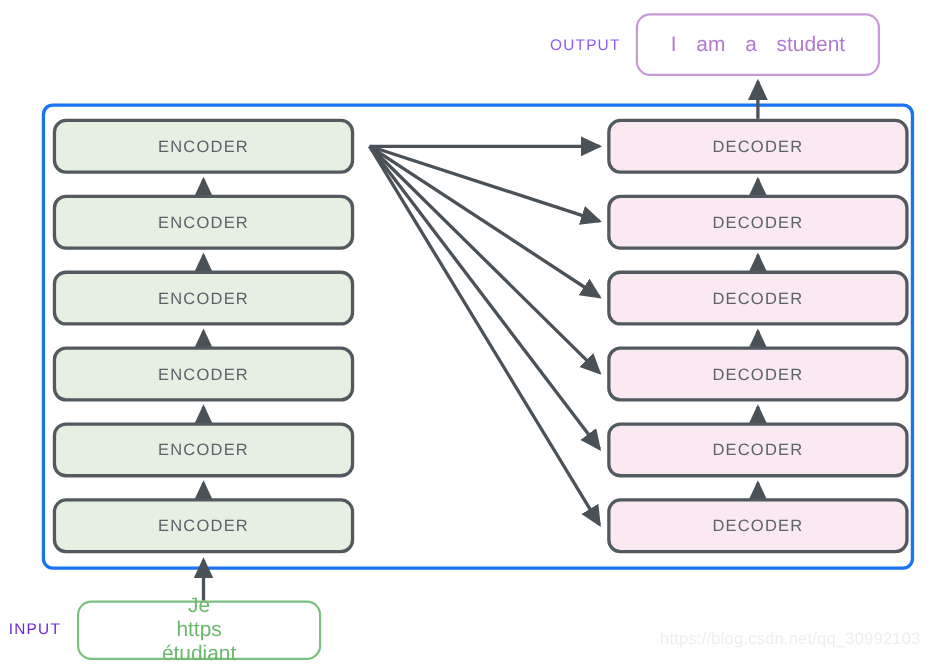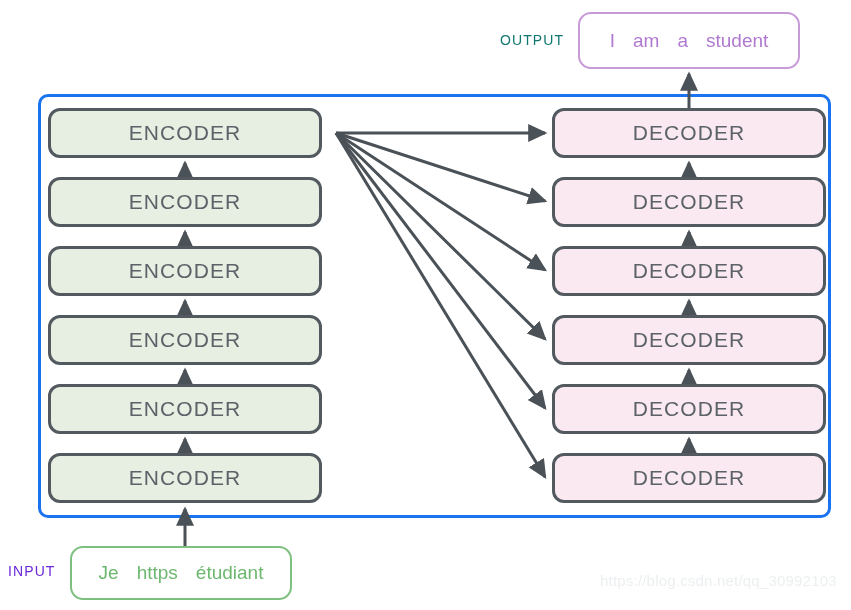--- a/index.html
+++ b/index.html
@@ -41,21 +41,21 @@
   .block {
     position: absolute;
     height: 50px;
     border: 3px solid #525a60;
     border-radius: 12px;
     box-sizing: border-box;
     display: flex;
     align-items: center;
     justify-content: center;
     letter-spacing: 1.1px;
-    font-size: 21px;
+    font-size: 15px;
     color: #5b6368;
   }
   .block.encoder {
     left: 48px;
     width: 274px;
     background: #e6efe2;
   }
   .block.decoder {
     left: 552px;
     width: 274px;
@@ -84,32 +84,33 @@
     border: 2px solid #c79ad8;
     color: #b07ad0;
   }
   #input-box {
     left: 70px;
     top: 546px;
     width: 222px;
     height: 54px;
     border: 2px solid #7dc07f;
     color: #6cb86f;
+    flex-direction: column;
   }
 
   
   .io-label {
     position: absolute;
     font-size: 14px;
     letter-spacing: 1.1px;
   }
   #output-label {
     left: 500px;
     top: 32px;
-    color: #0f766e;
+    color: #8b5cf6;
   }
   #input-label {
     left: 8px;
     top: 563px;
     color: #6d28d9;
   }
 
   
   #watermark {
     position: absolute;

